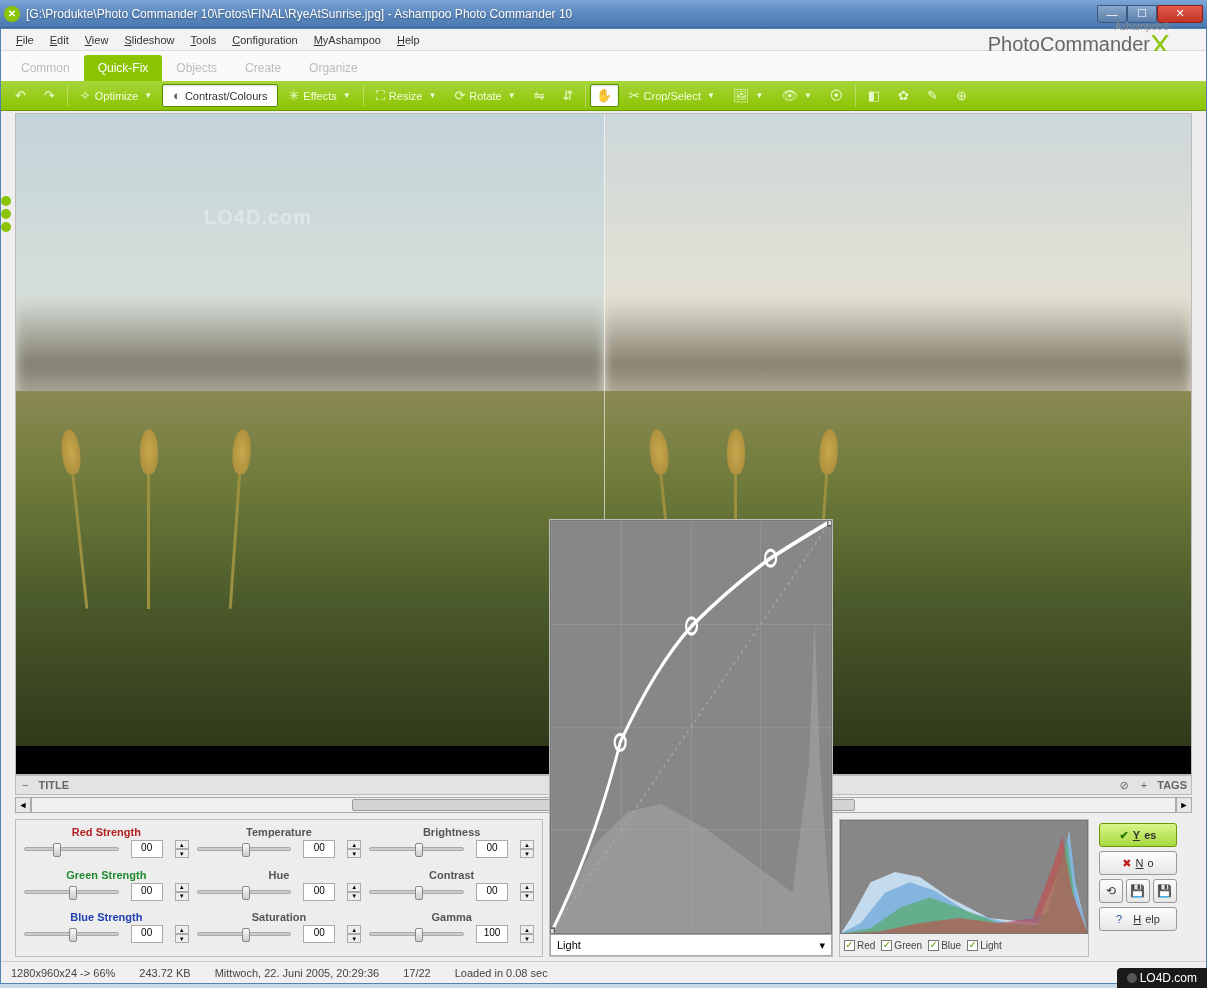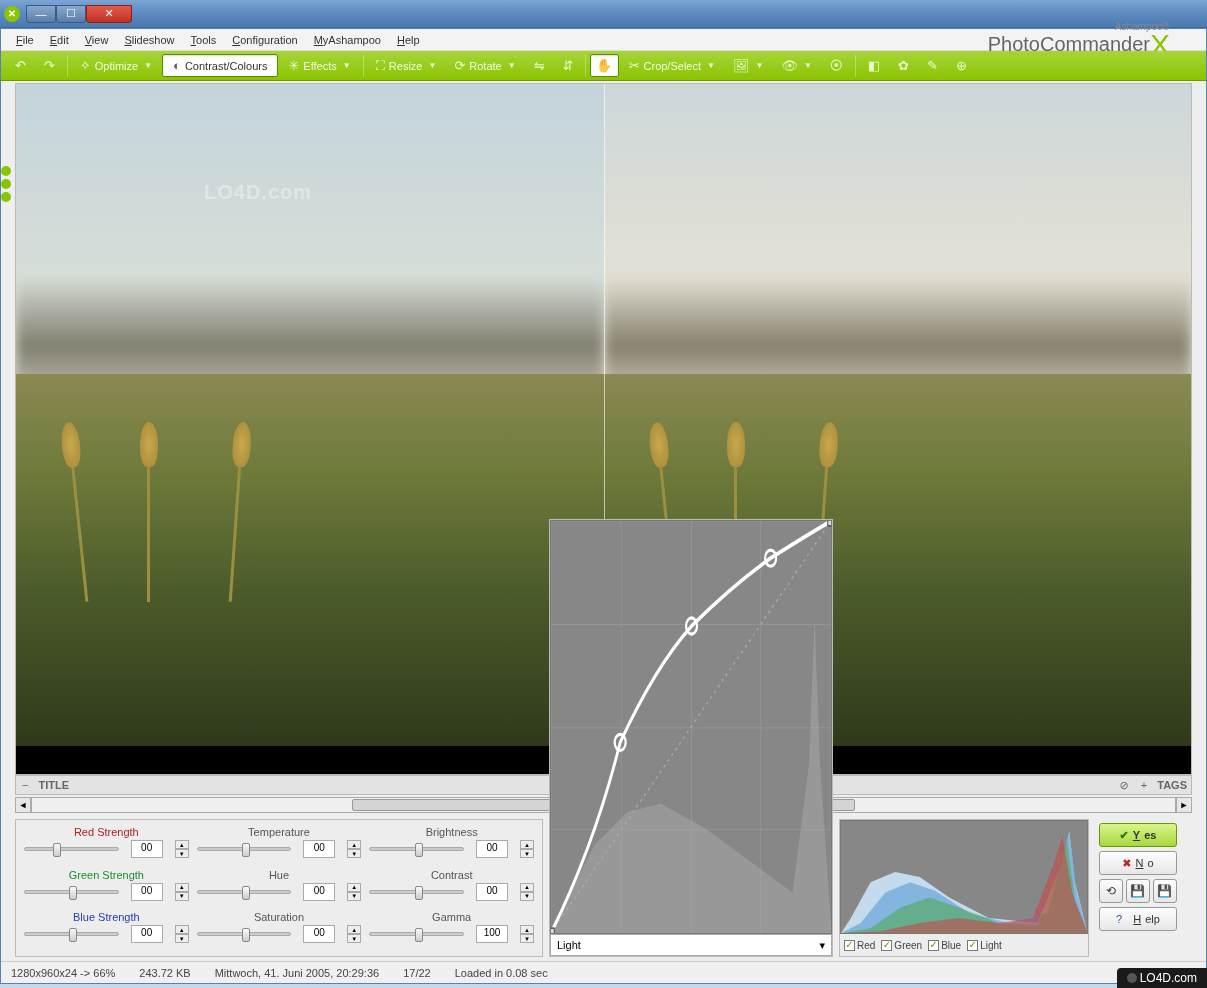--- a/index.html
+++ b/index.html
@@ -71,21 +71,21 @@
 .hscroll { height: 16px; margin: 2px 14px; display: flex; align-items: center; }
 .hs-btn { width: 16px; height: 16px; background: #e7e7e7; border: 1px solid #aaa; display: flex; align-items: center; justify-content: center; font-size: 9px; cursor: pointer; }
 .hs-track { flex: 1; height: 16px; background: #f0f0f0; border: 1px solid #aaa; position: relative; }
 .hs-thumb { position: absolute; left: 28%; width: 44%; top: 1px; bottom: 1px; background: #d4d4d4; border: 1px solid #999; border-radius: 2px; cursor: pointer; }
 
 
 .bottom { height: 146px; display: flex; gap: 6px; padding: 4px 14px 4px 14px; background: #eee; }
 .panel { background: #ededed; border: 1px solid #bbb; }
 .sliders-panel { flex: 0 0 528px; display: grid; grid-template-columns: repeat(3, 1fr); grid-auto-rows: 1fr; padding: 4px 4px; gap: 0; }
 .sl-group { display: flex; flex-direction: column; align-items: center; padding: 2px 4px; font-size: 11px; }
-.sl-label { font-weight: normal; color: #555; margin-bottom: 2px; }
+.sl-label { font-weight: bold; color: #555; margin-bottom: 2px; }
 .sl-label.red { color: #b02020; } .sl-label.green { color: #208a30; } .sl-label.blue { color: #2040b0; }
 .sl-row { display: flex; align-items: center; gap: 12px; width: 100%; }
 .sl-track { flex: 1; height: 4px; background: #ccc; border-radius: 2px; position: relative; border: 1px solid #aaa; cursor: pointer; }
 .sl-thumb { position: absolute; top: -5px; width: 8px; height: 14px; background: linear-gradient(#fafafa,#ccc); border: 1px solid #888; border-radius: 2px; }
 .sl-num { width: 32px; height: 18px; border: 1px solid #aaa; background: #fff; font-size: 10px; text-align: center; padding-top: 1px; }
 .sl-spin { width: 14px; height: 18px; display: flex; flex-direction: column; }
 .sl-spin span { flex: 1; border: 1px solid #aaa; background: #eee; font-size: 6px; display: flex; align-items: center; justify-content: center; cursor: pointer; }
 
 .curve-panel { flex: 0 0 284px; display: flex; flex-direction: column; position: relative; margin-top: -300px; z-index: 5; }
 .curve-area { flex: 1; background: #878787; border: 1px solid #777; position: relative; }
@@ -112,20 +112,21 @@
 .lo4d .dot { width: 10px; height: 10px; border-radius: 50%; background: #555; }
 
 
 .histo-area svg { width: 100%; height: 100%; }
 </style>
 </head>
 <body>
 
 <div class="titlebar">
   <span class="app-icon">✕</span>
+  <span class="title-text">[G:\Produkte\Photo Commander 10\Fotos\FINAL\RyeAtSunrise.jpg] - Ashampoo Photo Commander 10</span>
   <div class="win-buttons">
     <div class="win-btn win-min">—</div>
     <div class="win-btn win-max">☐</div>
     <div class="win-btn win-close">✕</div>
   </div>
 </div>
 
 <div class="window-body">
 
   <div class="menubar">
@@ -136,20 +137,27 @@
     <div class="mi"><span class="u">T</span>ools</div>
     <div class="mi"><span class="u">C</span>onfiguration</div>
     <div class="mi"><span class="u">M</span>yAshampoo</div>
     <div class="mi"><span class="u">H</span>elp</div>
     <div class="brand">
       <div>Ashampoo®</div>
       <div><span class="big">PhotoCommander</span><span class="x">X</span></div>
     </div>
   </div>
 
+  <div class="tabbar">
+    <div class="tab">Common</div>
+    <div class="tab active">Quick-Fix</div>
+    <div class="tab">Objects</div>
+    <div class="tab">Create</div>
+    <div class="tab">Organize</div>
+  </div>
 
   <div class="toolbar">
     <div class="tbtn">
         <span class="ic">↶</span>
       </div>
     <div class="tbtn">
         <span class="ic">↷</span>
       </div>
     <div class="tsep"></div>
     <div class="tbtn">
@@ -480,21 +488,21 @@
             </div>
         </div>
         <div class="act-btn"><span style="color:#2a5aa0">?</span>&nbsp;<span style="text-decoration: underline;">H</span>elp</div>
       </div>
 
     </div>
 
     <div class="statusbar">
       <span>1280x960x24 -&gt; 66%</span>
       <span>243.72 KB</span>
-      <span>Mittwoch, 41. Juni 2005, 20:29:36</span>
+      <span>Mittwoch, 22. Juni 2005, 20:29:36</span>
       <span>17/22</span>
       <span>Loaded in 0.08 sec</span>
     </div>
 
   </div>
 </div>
 
 <div class="lo4d">
     <span class="dot"></span>
     <span>LO4D.com</span>

